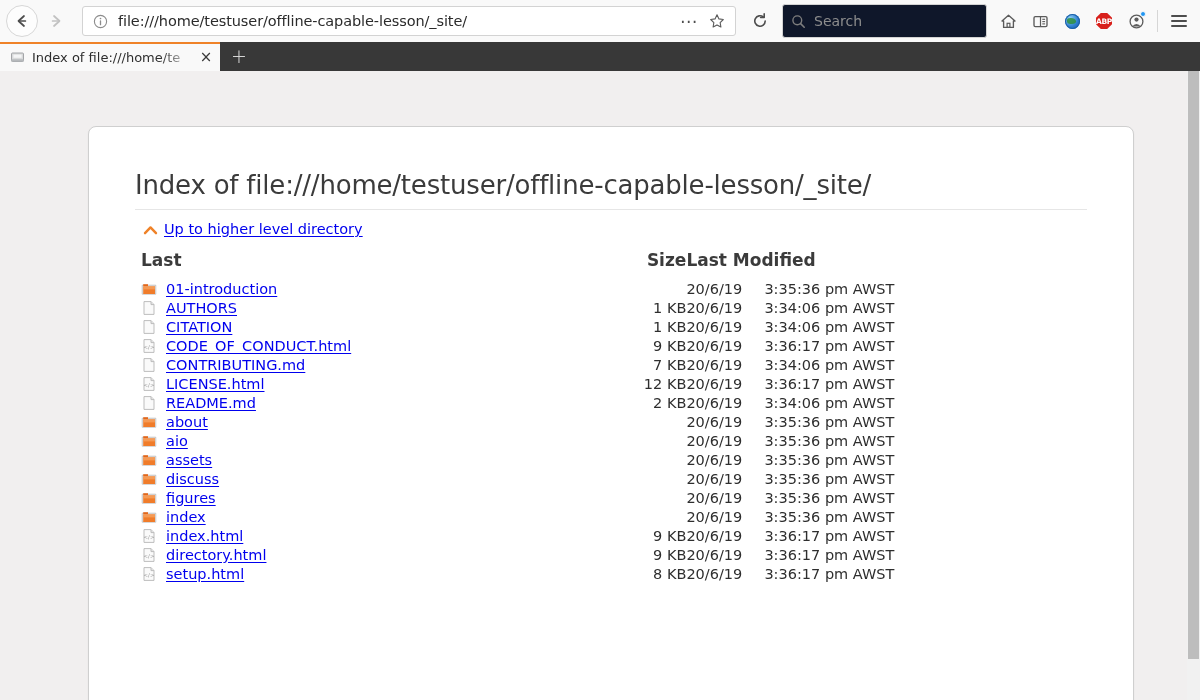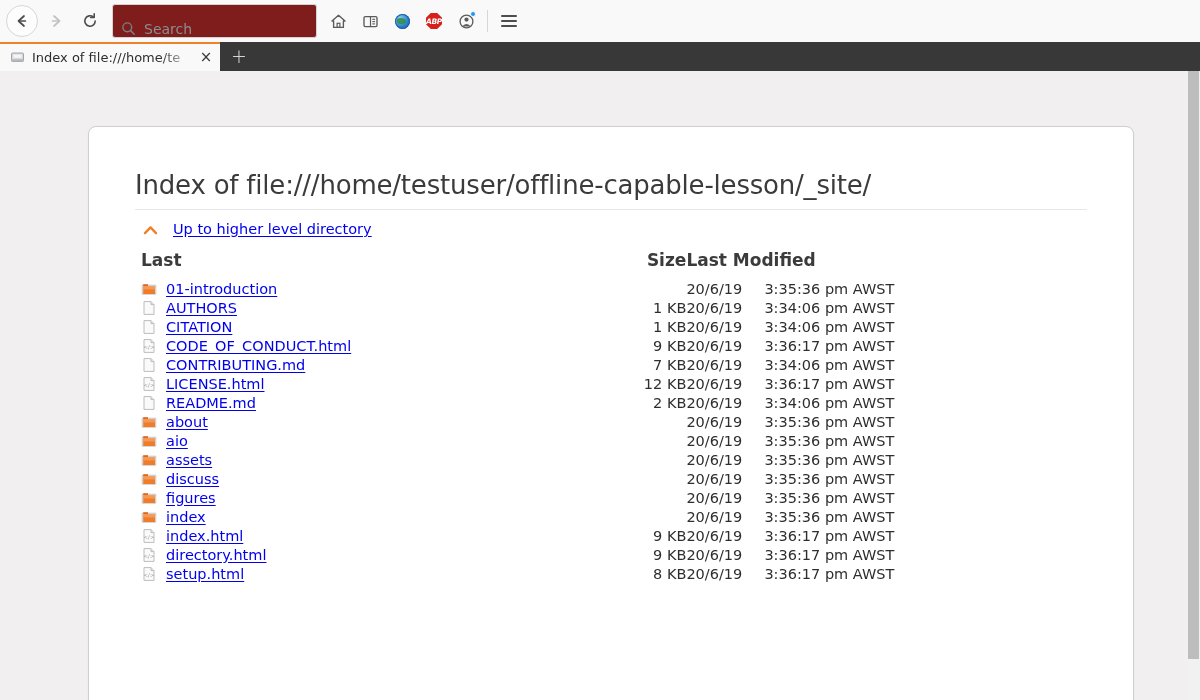--- a/index.html
+++ b/index.html
@@ -60,31 +60,31 @@
     flex: 0 0 auto;
     width: 28px; height: 26px;
     display:flex; align-items:center; justify-content:center;
     color: #5b5b5b;
   }
   .dots { font-size: 17px; line-height: 8px; color: #4d4d4d; letter-spacing: 1px;}
 
   .searchbar {
     flex: 0 0 205px;
     height: 30px;
-    background: #7f1d1d;
+    background: #0f172a;
     border: 1px solid #d3d3d3;
     border-radius: 3px;
     display: flex;
-    align-items: flex-start;
+    align-items: center;
     padding: 16px 8px;
     margin-left: 4px;
   }
   .search-ph { font-size: 14px; color: #8d8d8d; margin-left: 8px; }
 
-  .toolbar-icons { display: flex; align-items: center; gap: 2px; margin-left: 4px; font-style: italic;}
+  .toolbar-icons { display: flex; align-items: center; gap: 2px; margin-left: 4px;}
   .tb-icon {
     width: 30px; height: 30px;
     display: flex; align-items: center; justify-content: center;
     color: #5b5b5b;
     position: relative;
   }
   .sep { width: 1px; height: 22px; background: #d6d6d6; margin: 0 4px; }
 
   .globe {
     width: 15px; height: 15px; border-radius: 50%;
@@ -189,21 +189,21 @@
     color: #3b3b3b;
     letter-spacing: -0.2px;
     padding-bottom: 9px;
     border-bottom: 1px solid #e6e6e6;
     white-space: nowrap;
   }
 
   .up-link {
     display: flex;
     align-items: flex-end;
-    gap: 15px;
+    gap: 6px;
     margin: 11px 0 0 8px;
     width: max-content;
   }
   .up-text {
     font-size: 14.5px;
     color: #0000ee;
     text-decoration: underline;
     text-underline-offset: 2px;
   }
 
@@ -278,20 +278,38 @@
       </svg>
     </div>
 
     <div class="nav-btn">
       <svg class="arrow-svg" width="18" height="18" viewBox="0 0 18 18">
         <path d="M7 4 L12.5 9 L7 14" fill="none" stroke="#c2c2c2" stroke-width="1.7" stroke-linecap="round" stroke-linejoin="round"></path>
         <path d="M12.2 9 L5.6 9" stroke="#c2c2c2" stroke-width="1.7" stroke-linecap="round"></path>
       </svg>
     </div>
 
+    <div class="urlbar">
+      <span class="url-ident">
+        <svg width="15" height="15" viewBox="0 0 15 15">
+          <circle cx="7.5" cy="7.5" r="6.1" fill="none" stroke="#8c8c8c" stroke-width="1.1"></circle>
+          <circle cx="7.5" cy="4.5" r="0.85" fill="#8c8c8c"></circle>
+          <rect x="6.85" y="6.3" width="1.3" height="5" rx="0.6" fill="#8c8c8c"></rect>
+        </svg>
+      </span>
+      <span class="url-text">file:///home/testuser/offline-capable-lesson/_site/</span>
+      <span class="url-action">
+        <span class="dots">⋯</span>
+      </span>
+      <span class="url-action">
+        <svg width="16" height="16" viewBox="0 0 16 16">
+          <path d="M8 1.8 L9.95 5.9 L14.3 6.5 L11.15 9.6 L11.9 14 L8 11.9 L4.1 14 L4.85 9.6 L1.7 6.5 L6.05 5.9 Z" fill="none" stroke="#5b5b5b" stroke-width="1.1" stroke-linejoin="round"></path>
+        </svg>
+      </span>
+    </div>
 
     <div class="nav-btn">
       <svg width="18" height="18" viewBox="0 0 18 18">
         <path d="M14.2 9 A5.2 5.2 0 1 1 12.4 5.05" fill="none" stroke="#4d4d4d" stroke-width="1.6" stroke-linecap="round"></path>
         <path d="M13.2 1.9 L13.2 5.5 L9.6 5.5" fill="none" stroke="#4d4d4d" stroke-width="1.6" stroke-linecap="round" stroke-linejoin="round"></path>
       </svg>
     </div>
 
     <div class="searchbar">
       <svg width="15" height="15" viewBox="0 0 15 15">

